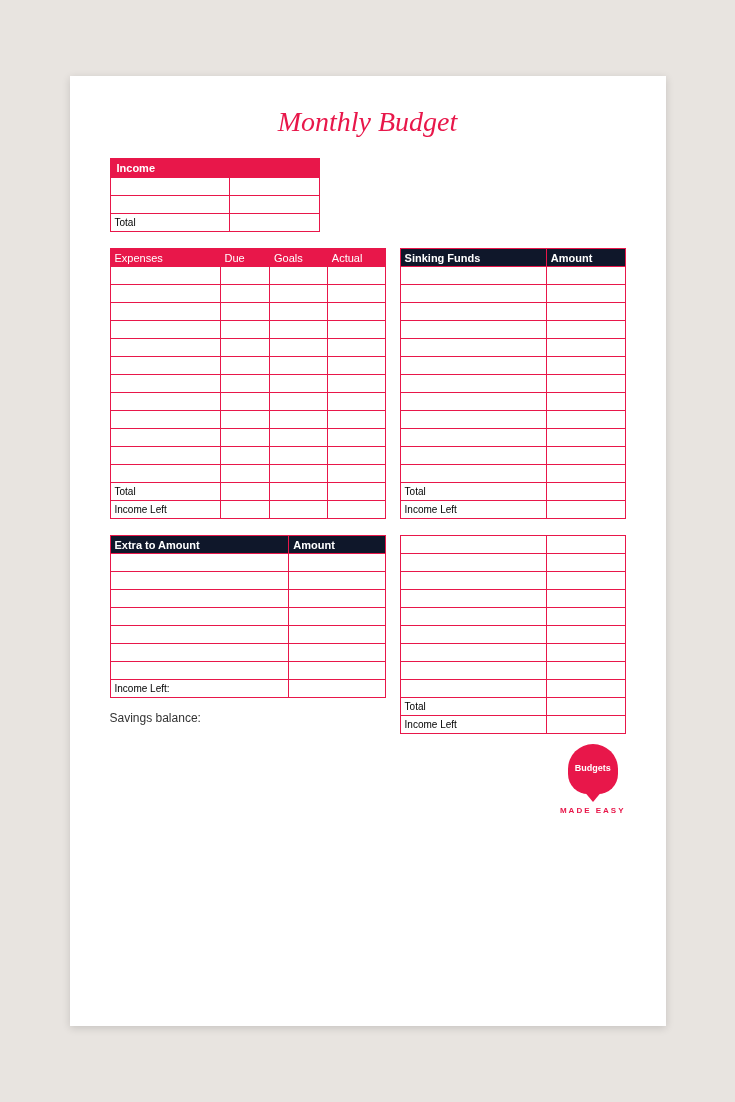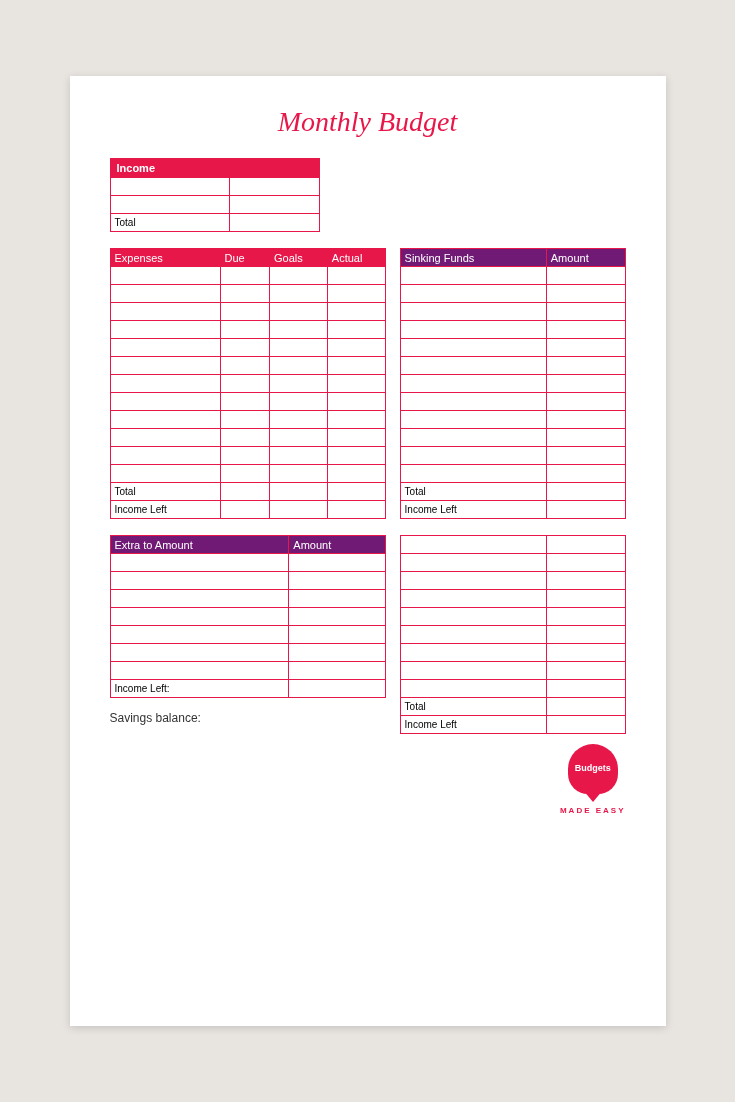--- a/index.html
+++ b/index.html
@@ -99,23 +99,23 @@
     }
 
     
     .section-table td, .section-table th {
       border: 1px solid #e8174a;
       font-size: 10px;
       height: 18px;
       padding: 1px 4px;
     }
     .section-table .header-row td {
-      background-color: #701a75;
+      background-color: #0f172a;
       color: white;
-      font-weight: normal;
+      font-weight: bold;
       font-size: 11px;
     }
     .section-table .label-col {
       width: 65%;
     }
     .section-table .value-col {
       width: 35%;
     }
 
     .bottom-labels {

